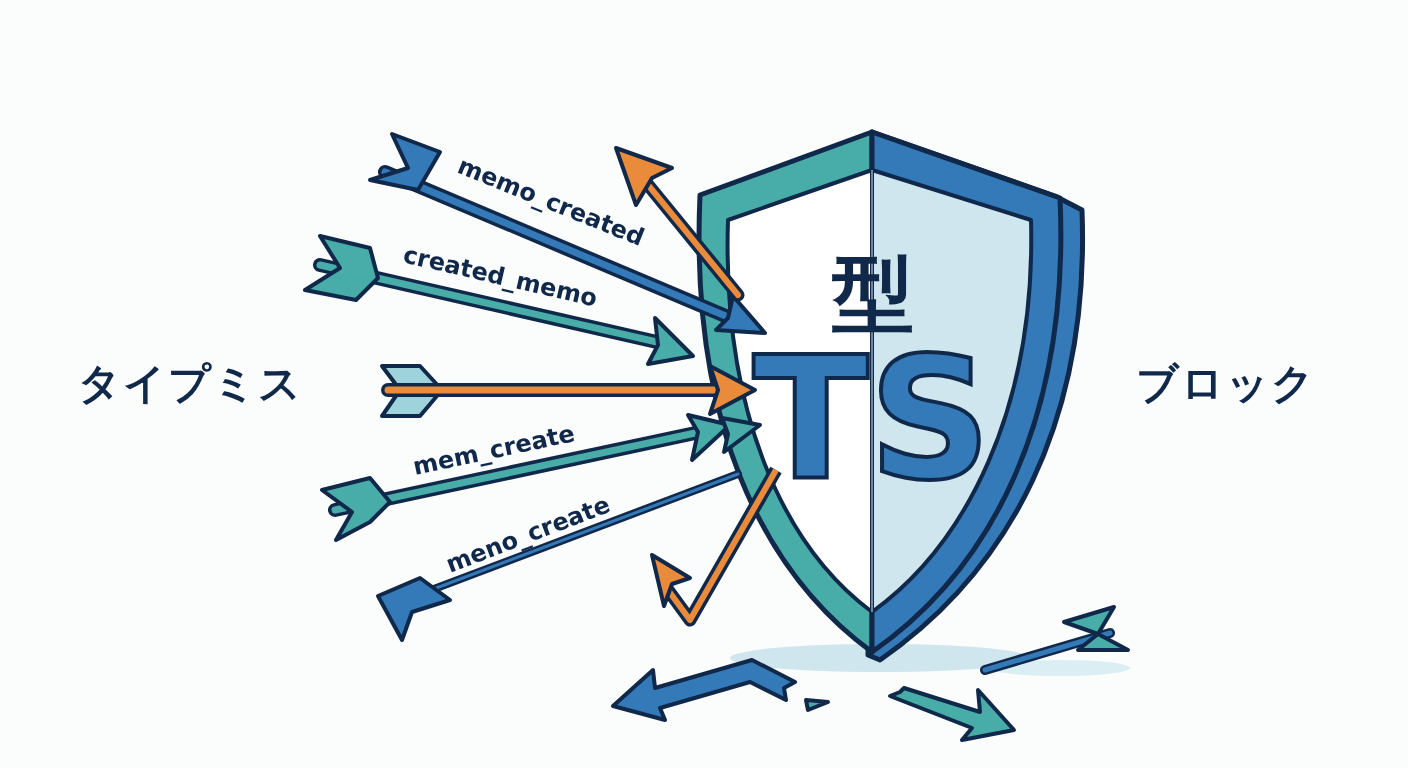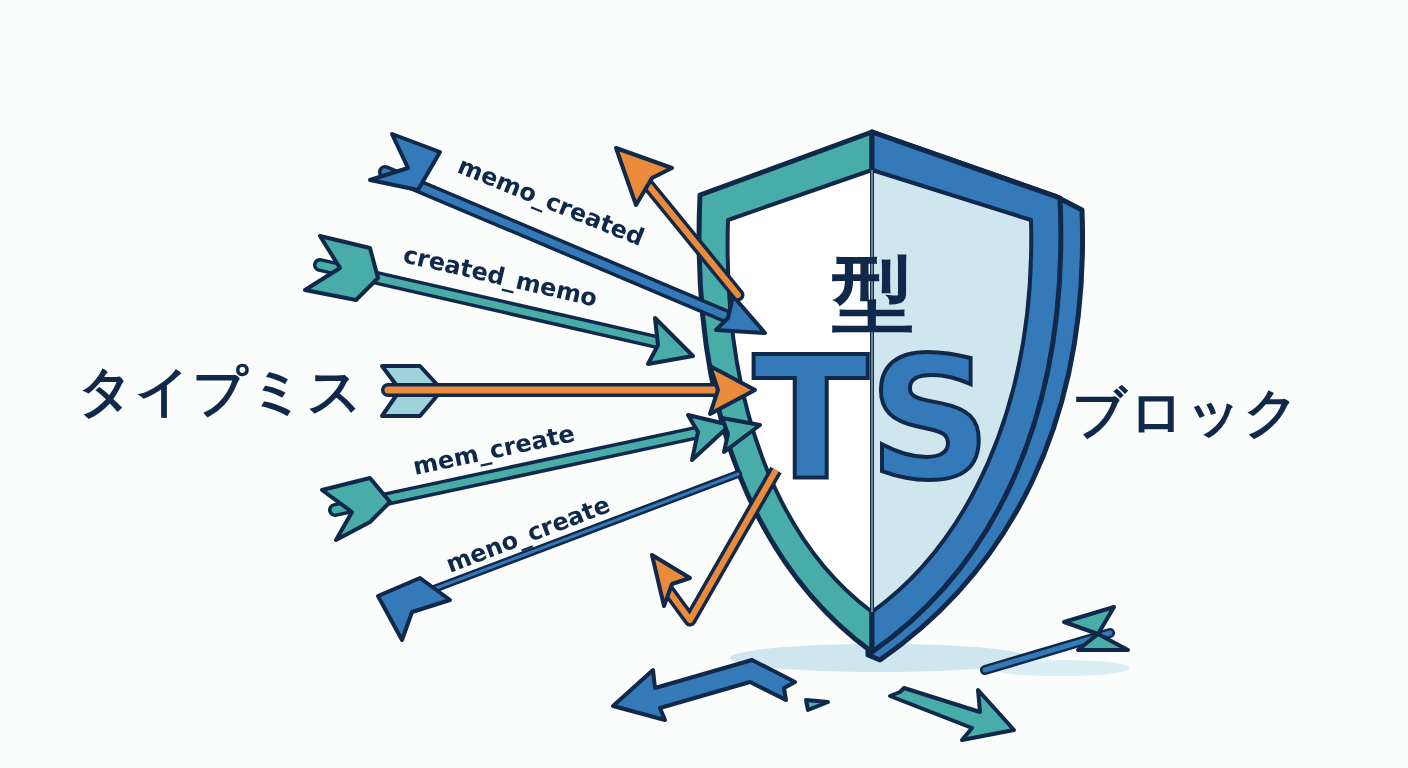--- a/index.html
+++ b/index.html
@@ -1,29 +1,29 @@
 <!DOCTYPE html>
 <html><head>
 <meta charset="utf-8">
 <style>
   html, body { margin:0; padding:0; }
   body { width:1408px; height:768px; background:#fbfcfc; overflow:hidden; position:relative; font-family:"DejaVu Sans", sans-serif; }
   #stage { position:absolute; left:0; top:0; width:1408px; height:768px; }
-  .label-jp { position:absolute; font-family:"DejaVu Sans", sans-serif; font-weight:bold; color:#10284a; font-size:54px; letter-spacing:2px; }
+  .label-jp { position:absolute; font-family:"DejaVu Sans", sans-serif; font-weight:bold; color:#10284a; font-size:42px; letter-spacing:2px; }
   .arrow-label { font-family:"DejaVu Sans", sans-serif; font-weight:bold; fill:#10284a; font-size:24px; }
   .kanji { font-family:"DejaVu Sans", sans-serif; font-weight:bold; fill:#10284a; font-size:82px; }
   .ts { font-family:"DejaVu Sans", sans-serif; font-weight:bold; fill:#3479b8; stroke:#10284a; stroke-width:4; font-size:170px; }
 </style>
 </head>
 <body>
 
 <div id="stage">
 
   <div class="label-jp" style="left:78px; top:356px;">タイプミス</div>
-  <div class="label-jp" style="left:1072px; top:356px;margin-top:21px;">ブロック</div>
+  <div class="label-jp" style="left:1136px; top:356px;">ブロック</div>
 
   <svg width="1408" height="768" viewBox="0 0 1408 768" style="position:absolute;left:0;top:0;">
     <defs></defs>
 
     <ellipse cx="880" cy="658" rx="150" ry="14" fill="#cfe6ef"></ellipse>
     <ellipse cx="1060" cy="668" rx="70" ry="8" fill="#dbeef4"></ellipse>
 
     <g>
 
       <path d="M872 132 L1055 196 L1082 210 C1090 420 1010 570 880 660 L868 655 Z" fill="#3479b8" stroke="#10284a" stroke-width="5" stroke-linejoin="round"></path>

